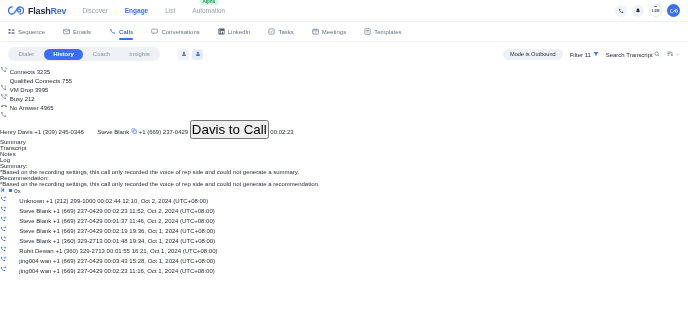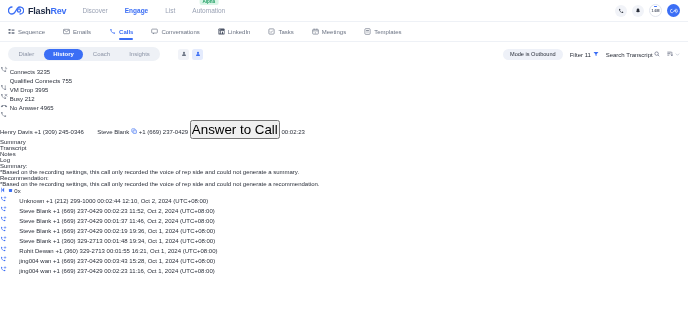--- a/index.html
+++ b/index.html
@@ -416,21 +416,21 @@
             <span class="copy-ic">
               <svg width="6" height="6" viewBox="0 0 16 16">
                   <rect x="2" y="2" width="9" height="9" rx="1.6" fill="none" stroke="#3b6ef5" stroke-width="1.5"></rect>
                   <rect x="5.5" y="5.5" width="9" height="9" rx="1.6" fill="#e4ebfd" stroke="#3b6ef5" stroke-width="1.5"></rect>
                 </svg>
             </span>
           </span>
           <span class="p">+1 (669) 237-0429</span>
         </span>
         <span class="head-right">
-          <button class="ctc-btn">Answer to Call</button>
+          <button class="ctc-btn">Davis to Call</button>
           <span class="dur-pill">00:02:23</span>
         </span>
       </div>
 
       <div class="tabstrip">
         <div class="ttab active"><span>Summary</span></div>
         <div class="ttab"><span>Transcript</span></div>
         <div class="ttab"><span>Notes</span></div>
         <div class="ttab"><span>Log</span></div>
       </div>

